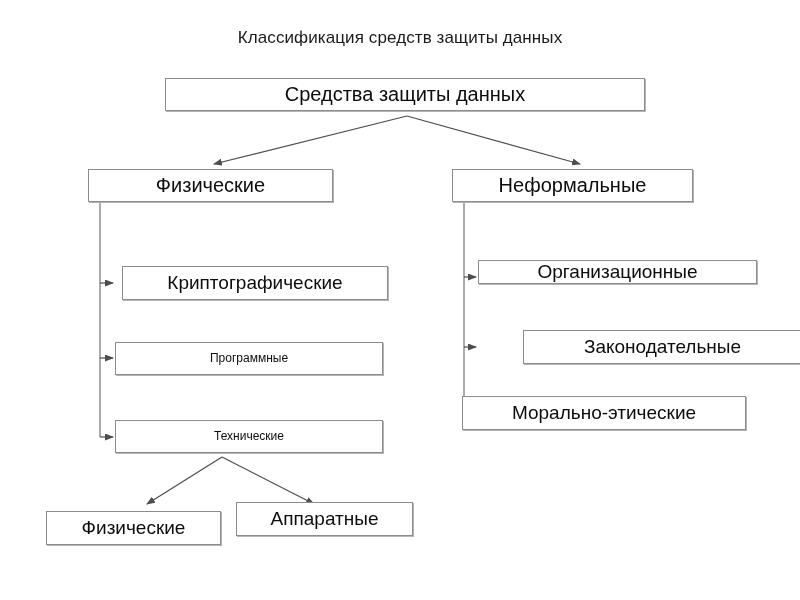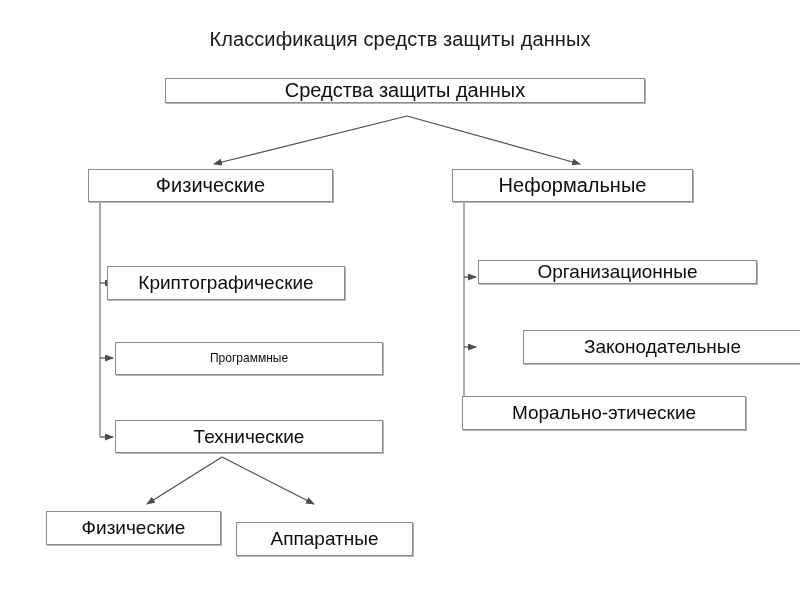--- a/index.html
+++ b/index.html
@@ -15,21 +15,21 @@
     background: #ffffff;
     overflow: hidden;
     font-family: "Liberation Sans", "DejaVu Sans", sans-serif;
   }
   #diagram-title {
     position: absolute;
     left: 0;
     top: 28px;
     width: 800px;
     text-align: center;
-    font-size: 20px;
+    font-size: 17px;
     color: #1a1a1a;
     letter-spacing: 0.1px;
     white-space: nowrap;
   }
   .node {
     position: absolute;
     box-sizing: border-box;
     background: #ffffff;
     border: 1px solid #8c8c8c;
     box-shadow: 1px 1px 0 0 #b5b5b5;
@@ -37,28 +37,28 @@
     align-items: center;
     justify-content: center;
     color: #0d0d0d;
     white-space: nowrap;
     line-height: 1;
   }
   .node span {
     display: block;
     padding-bottom: 1px;
   }
-  #node-root        { left: 165px; top: 78px;  width: 480px; height: 25px; font-size: 20px; }
+  #node-root        { left: 165px; top: 78px;  width: 480px; height: 33px; font-size: 20px; }
   #node-formal      { left: 88px;  top: 169px; width: 245px; height: 33px; font-size: 20px; }
   #node-informal    { left: 452px; top: 169px; width: 241px; height: 33px; font-size: 20px; }
-  #node-crypto      { left: 107px; top: 266px; width: 238px; height: 34px; font-size: 19px; }
+  #node-crypto      { left: 122px; top: 266px; width: 266px; height: 34px; font-size: 19px; }
   #node-software    { left: 115px; top: 342px; width: 268px; height: 33px; font-size: 12px; }
-  #node-technical   { left: 115px; top: 420px; width: 268px; height: 33px; font-size: 19px; }
+  #node-technical   { left: 115px; top: 420px; width: 268px; height: 33px; font-size: 12px; }
   #node-physical    { left: 46px;  top: 511px; width: 175px; height: 34px; font-size: 19px; }
-  #node-hardware    { left: 236px; top: 522px; width: 177px; height: 34px; font-size: 19px; }
+  #node-hardware    { left: 236px; top: 502px; width: 177px; height: 34px; font-size: 19px; }
   #node-organizational { left: 478px; top: 260px; width: 279px; height: 24px; font-size: 19px; }
   #node-legislative    { left: 478px; top: 330px; width: 279px; height: 34px; font-size: 19px; margin-left: 45px; }
   #node-moral          { left: 462px; top: 396px; width: 284px; height: 34px; font-size: 19px; }
 
   #connectors {
     position: absolute;
     left: 0;
     top: 0;
     width: 800px;
     height: 600px;

